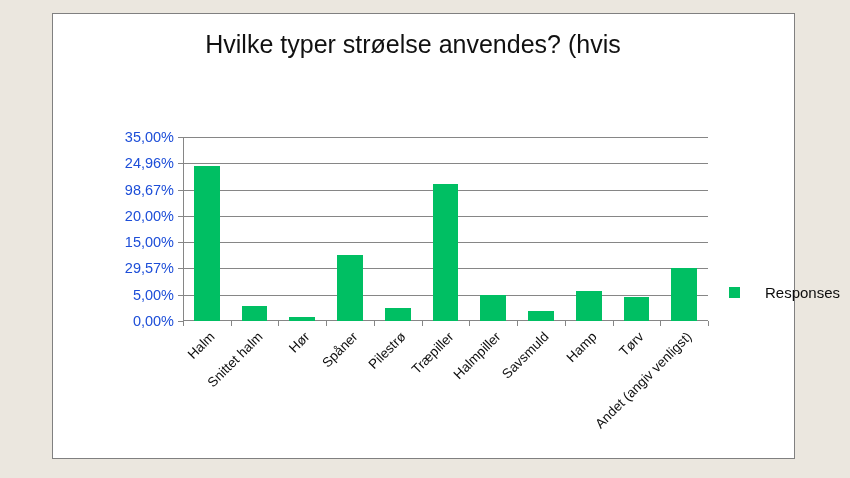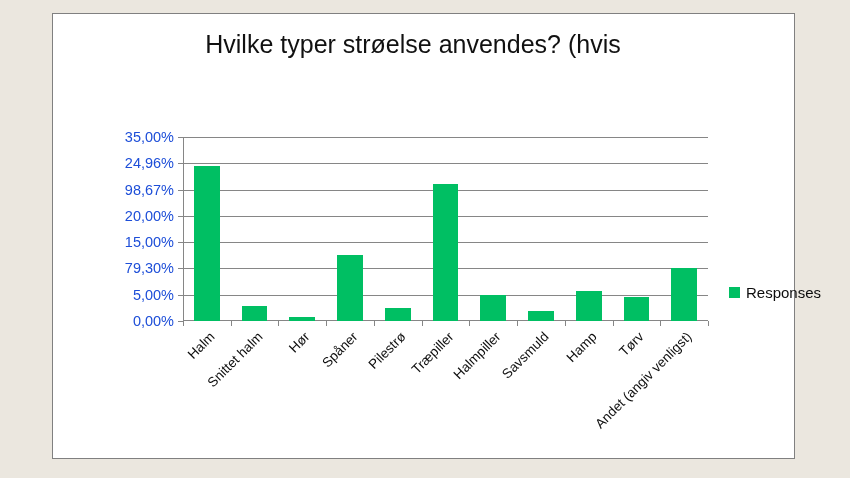--- a/index.html
+++ b/index.html
@@ -163,20 +163,21 @@
   #legend-swatch {
     width: 11px;
     height: 11px;
     background: #00bf63;
   }
   #legend-label {
     font-size: 15px;
     color: #0d0d0d;
     font-family: "Liberation Sans", sans-serif;
     white-space: nowrap;
+    margin-left: 19px;
   }
 </style>
 </head>
 <body>
 
 <div id="root">
 
   <div id="chart-panel">
 
     <div id="chart-title">
@@ -206,21 +207,21 @@
           <div class="ytick" style="top: 0px;"></div>
         </div>
       <div id="ylabel-layer">
           <div class="ylabel-wrap" style="top: 184px;">
             <div class="ylabel">0,00%</div>
           </div>
           <div class="ylabel-wrap" style="top: 158px;">
             <div class="ylabel">5,00%</div>
           </div>
           <div class="ylabel-wrap" style="top: 131px;">
-            <div class="ylabel">79,30%</div>
+            <div class="ylabel">29,57%</div>
           </div>
           <div class="ylabel-wrap" style="top: 105px;">
             <div class="ylabel">15,00%</div>
           </div>
           <div class="ylabel-wrap" style="top: 79px;">
             <div class="ylabel">20,00%</div>
           </div>
           <div class="ylabel-wrap" style="top: 53px;">
             <div class="ylabel">98,67%</div>
           </div>

